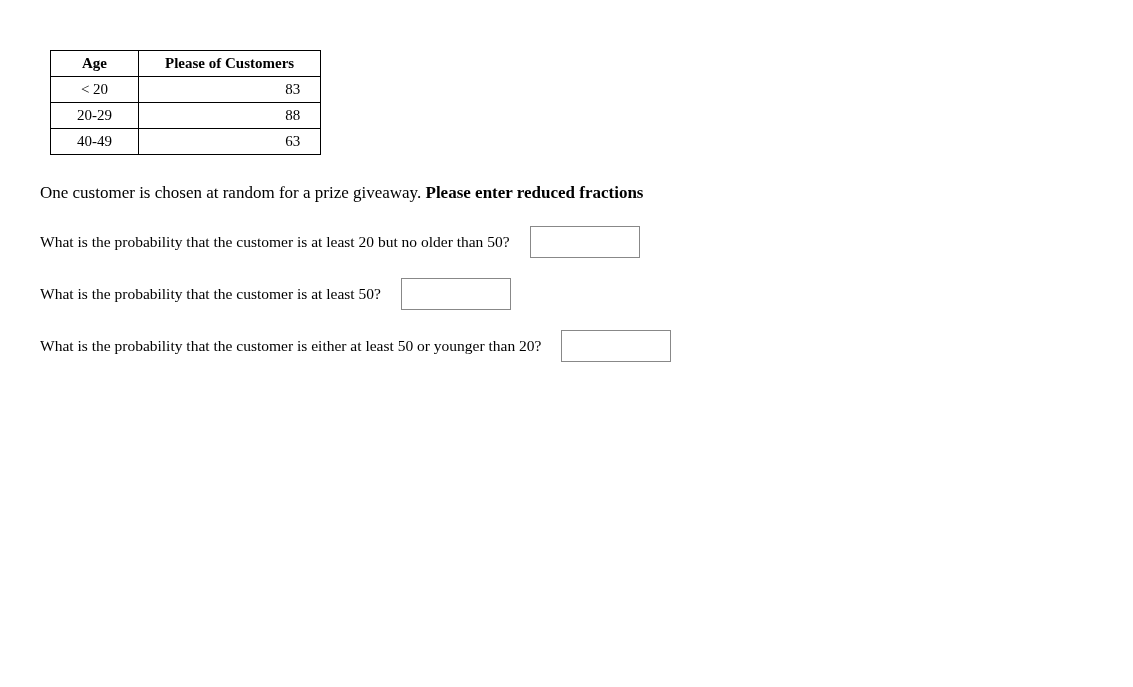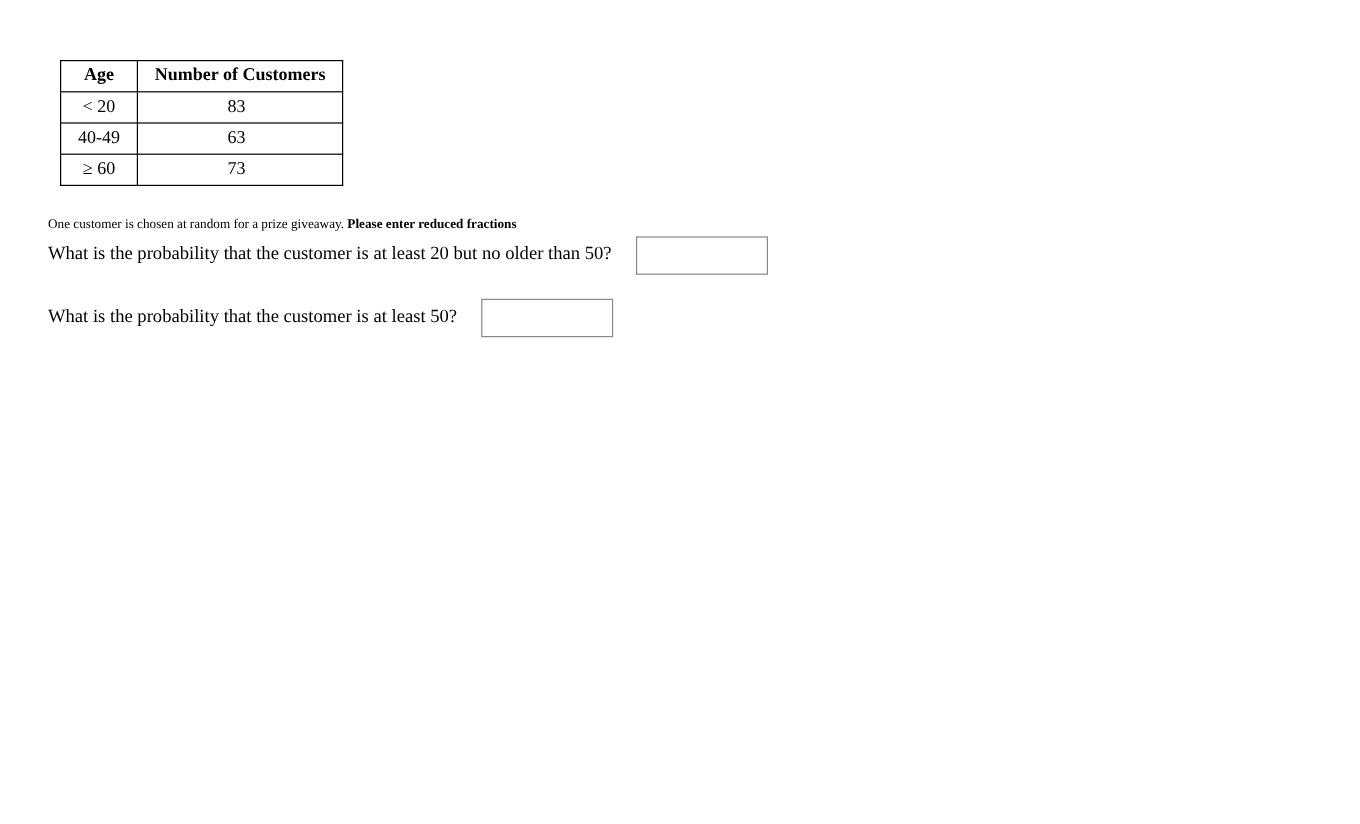--- a/index.html
+++ b/index.html
@@ -25,42 +25,44 @@
 
     .data-table {
       border-collapse: collapse;
       margin-bottom: 24px;
       margin-left: 10px;
     }
 
     .data-table th,
     .data-table td {
       border: 1px solid #000000;
-      padding: 4px 14px;
+      padding: 4px 26px;
       text-align: center;
       font-size: 15px;
     }
 
     .data-table th {
       font-weight: bold;
       background: #ffffff;
     }
 
     .data-table td:first-child {
       text-align: center;
     }
 
     .data-table td:last-child {
+      text-align: right;
       padding-right: 20px;
       margin-top: 47px;
     }
 
     .instruction-text {
-      font-size: 11px;
+      font-size: 17px;
       line-height: 1.6;
+      margin-bottom: 20px;
     }
 
     .instruction-text strong {
       font-weight: bold;
     }
 
     .question-block {
       font-size: 15.5px;
       line-height: 1.6;
       margin-bottom: 20px;
@@ -81,45 +83,49 @@
   </style>
 </head>
 <body>
 
 <p class="intro-text"></p>
 
 <table class="data-table">
   <thead>
     <tr>
       <th>Age</th>
-      <th>Number of Customers</th>
+      <th>Please of Customers</th>
     </tr>
   </thead>
   <tbody id="table-body">
   <tr>
         <td>&lt; 20</td>
         <td>83</td>
       </tr>
       <tr>
+        <td>20-29</td>
+        <td>88</td>
+      </tr>
+      <tr>
         <td>40-49</td>
         <td>63</td>
-      </tr>
-      <tr>
-        <td>≥ 60</td>
-        <td>73</td>
       </tr>
     </tbody>
 </table>
 
 <p class="instruction-text">
   <span>One customer is chosen at random for a prize giveaway. </span><strong>Please enter reduced fractions</strong>
 </p>
 
 <div id="questions-container">
     <div class="question-block">
       <span>What is the probability that the customer is at least 20 but no older than 50?</span>
       <input type="text" class="answer-input" style="">
     </div>
     <div class="question-block">
       <span>What is the probability that the customer is at least 50?</span>
       <input type="text" class="answer-input" style="">
     </div>
+    <div class="question-block">
+      <span>What is the probability that the customer is either at least 50 or younger than 20?</span>
+      <input type="text" class="answer-input" style="">
+    </div>
   </div>
 
 </body></html>

